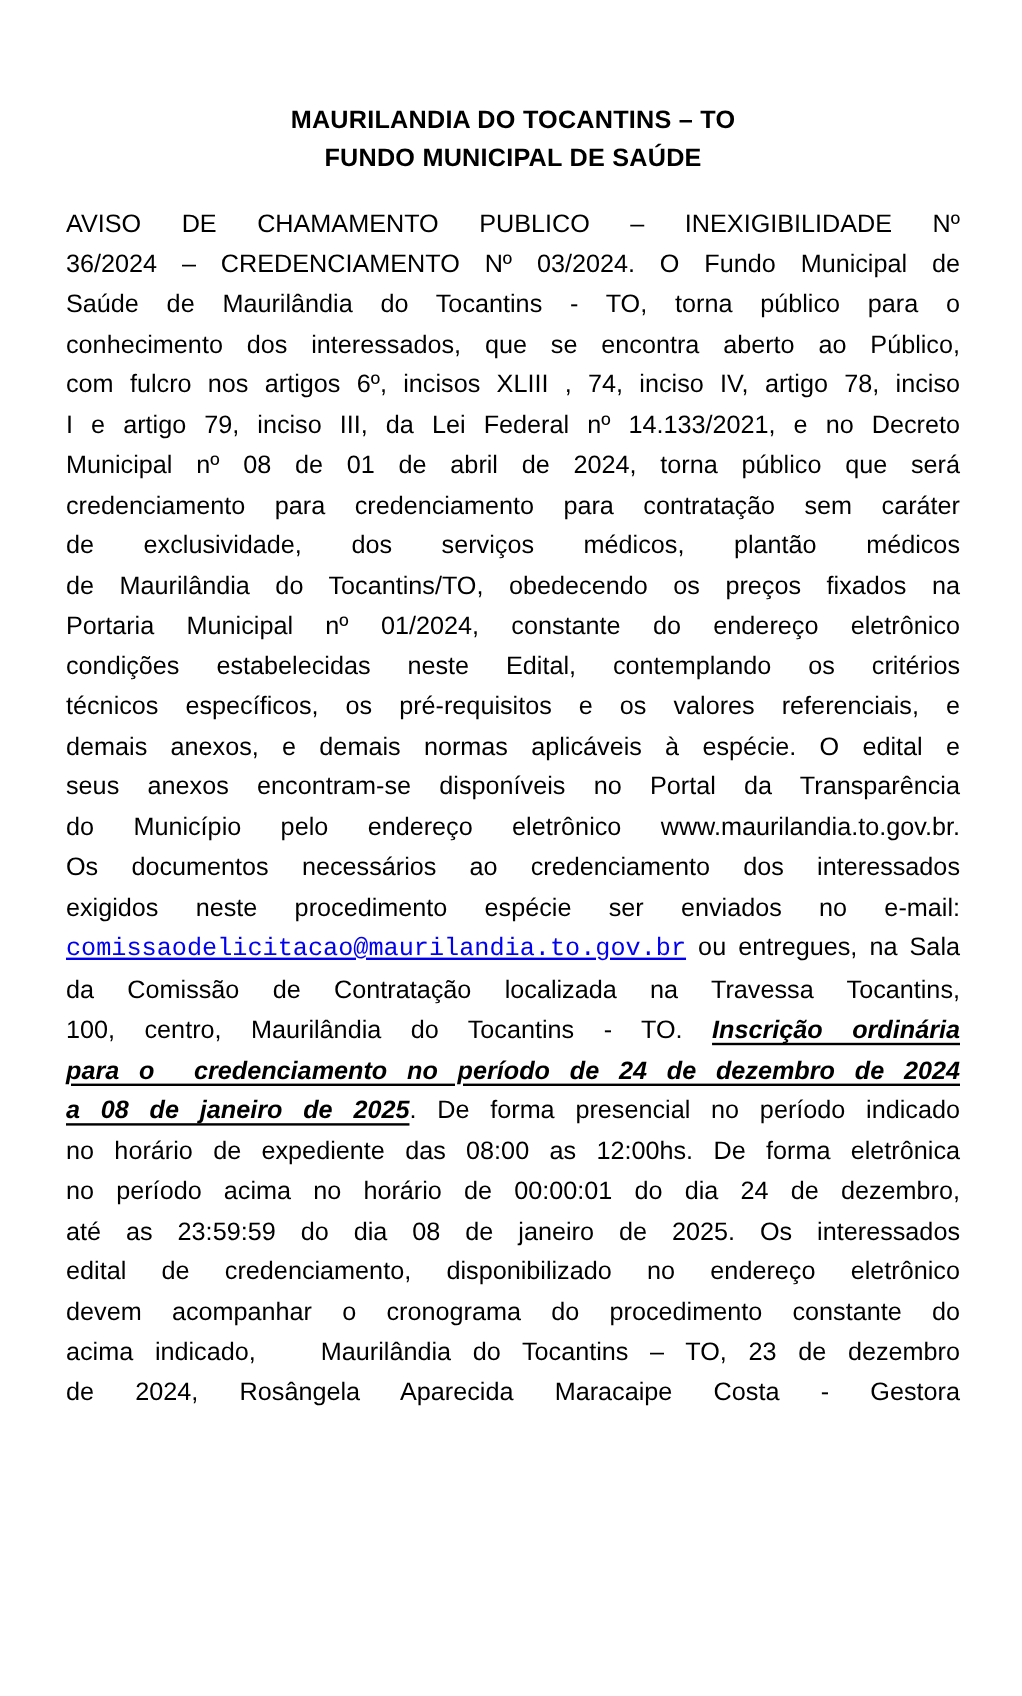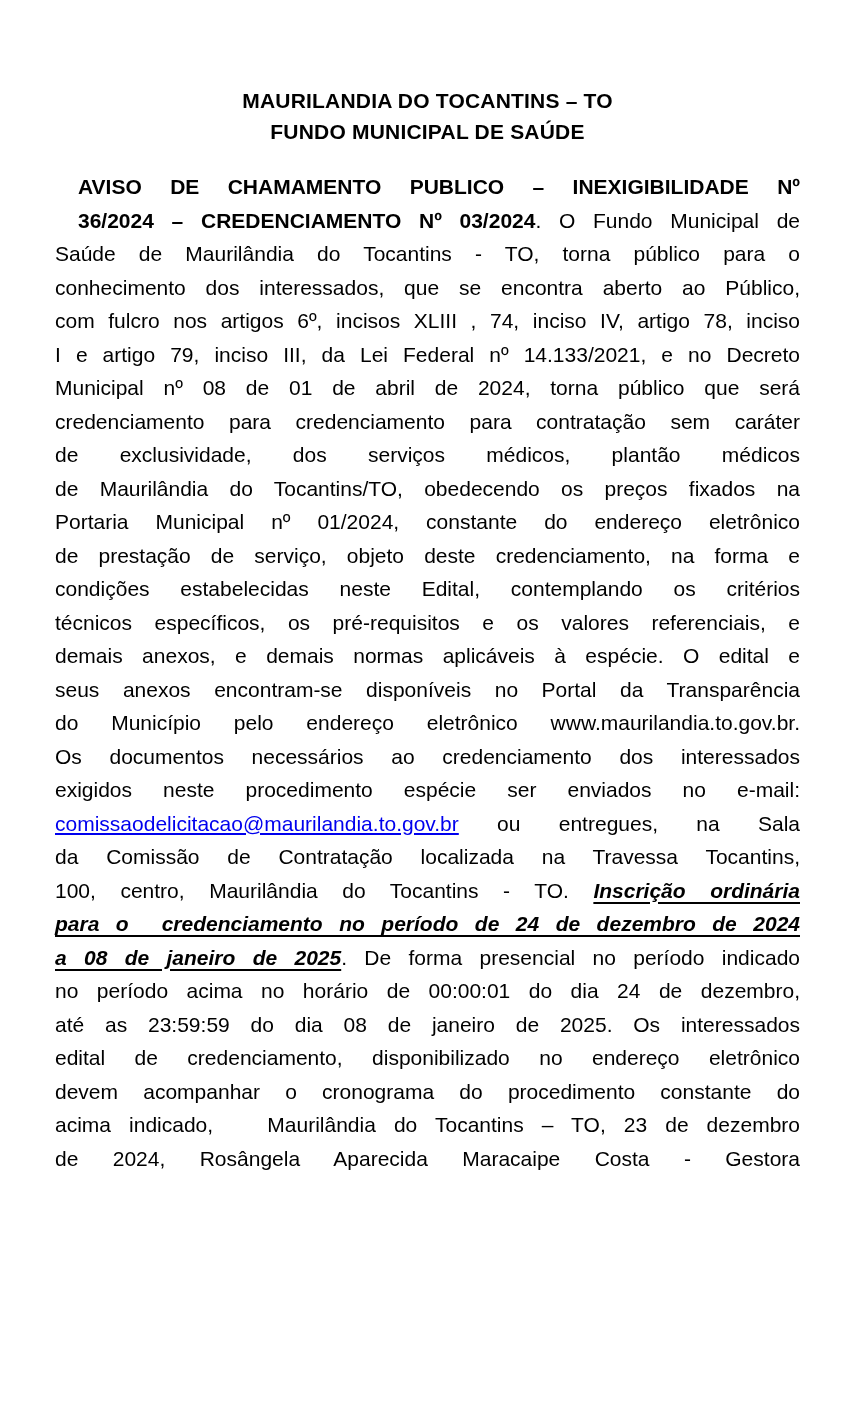--- a/index.html
+++ b/index.html
@@ -38,35 +38,35 @@
   .line.last {
     text-align-last: left;
   }
   .seg-regular {
     font-weight: 400;
     font-style: normal;
     text-decoration: none;
     margin-top: 48px;
   }
   .seg-bold {
-    font-weight: 700;
-    margin-left: 23px;
+    font-weight: 400;
   }
   .seg-bold-italic-underline {
     font-weight: 700;
     font-style: italic;
     text-decoration: underline;
     text-decoration-thickness: 2px;
     text-underline-offset: 4px;
     margin-top: 36px;
   }
   a.seg-link {
     color: var(--link-color, #0000EE);
     text-decoration: underline;
     cursor: pointer;
+    font-family: Liberation Mono, monospace;
   }
 </style>
 </head>
 <body>
 
 <div class="page">
   <div class="doc-title">
     <div>MAURILANDIA DO TOCANTINS – TO</div>
     <div>FUNDO MUNICIPAL DE SAÚDE</div>
   </div>
@@ -75,33 +75,33 @@
       <div class="line"><span class="seg-bold">36/2024 – CREDENCIAMENTO Nº 03/2024</span><span class="seg-regular">. O Fundo Municipal de</span></div>
       <div class="line"><span class="seg-regular">Saúde de Maurilândia do Tocantins - TO, torna público para o</span></div>
       <div class="line"><span class="seg-regular">conhecimento dos interessados, que se encontra aberto ao Público,</span></div>
       <div class="line"><span class="seg-regular">com fulcro nos artigos 6º, incisos XLIII , 74, inciso IV, artigo 78, inciso</span></div>
       <div class="line"><span class="seg-regular">I e artigo 79, inciso III, da Lei Federal nº 14.133/2021, e no Decreto</span></div>
       <div class="line"><span class="seg-regular">Municipal nº 08 de 01 de abril de 2024, torna público que será</span></div>
       <div class="line"><span class="seg-regular">credenciamento para credenciamento para contratação sem caráter</span></div>
       <div class="line"><span class="seg-regular">de exclusividade, dos serviços médicos, plantão médicos</span></div>
       <div class="line"><span class="seg-regular">de Maurilândia do Tocantins/TO, obedecendo os preços fixados na</span></div>
       <div class="line"><span class="seg-regular">Portaria Municipal nº 01/2024, constante do endereço eletrônico</span></div>
-      <div class="line"><span class="seg-regular">de prestação de serviço, objeto deste credenciamento, na forma e</span></div>
       <div class="line"><span class="seg-regular">condições estabelecidas neste Edital, contemplando os critérios</span></div>
       <div class="line"><span class="seg-regular">técnicos específicos, os pré-requisitos e os valores referenciais, e</span></div>
       <div class="line"><span class="seg-regular">demais anexos, e demais normas aplicáveis à espécie. O edital e</span></div>
       <div class="line"><span class="seg-regular">seus anexos encontram-se disponíveis no Portal da Transparência</span></div>
       <div class="line"><span class="seg-regular">do Município pelo endereço eletrônico www.maurilandia.to.gov.br.</span></div>
       <div class="line"><span class="seg-regular">Os documentos necessários ao credenciamento dos interessados</span></div>
       <div class="line"><span class="seg-regular">exigidos neste procedimento espécie ser enviados no e-mail:</span></div>
       <div class="line"><a href="#" class="seg-link">comissaodelicitacao@maurilandia.to.gov.br</a><span class="seg-regular"> ou entregues, na Sala</span></div>
       <div class="line"><span class="seg-regular">da Comissão de Contratação localizada na Travessa Tocantins,</span></div>
       <div class="line"><span class="seg-regular">100, centro, Maurilândia do Tocantins - TO. </span><span class="seg-bold-italic-underline">Inscrição ordinária</span></div>
       <div class="line"><span class="seg-bold-italic-underline">para o&nbsp; credenciamento no período de 24 de dezembro de 2024</span></div>
       <div class="line"><span class="seg-bold-italic-underline">a 08 de janeiro de 2025</span><span class="seg-regular">. De forma presencial no período indicado</span></div>
+      <div class="line"><span class="seg-regular">no horário de expediente das 08:00 as 12:00hs. De forma eletrônica</span></div>
       <div class="line"><span class="seg-regular">no período acima no horário de 00:00:01 do dia 24 de dezembro,</span></div>
       <div class="line"><span class="seg-regular">até as 23:59:59 do dia 08 de janeiro de 2025. Os interessados</span></div>
       <div class="line"><span class="seg-regular">edital de credenciamento, disponibilizado no endereço eletrônico</span></div>
       <div class="line"><span class="seg-regular">devem acompanhar o cronograma do procedimento constante do</span></div>
       <div class="line"><span class="seg-regular">acima indicado,&nbsp;&nbsp; Maurilândia do Tocantins – TO, 23 de dezembro</span></div>
       <div class="line"><span class="seg-regular">de 2024, Rosângela Aparecida Maracaipe Costa - Gestora</span></div>
       <div class="line last"><span class="seg-regular">Municipal de Saúde.</span></div>
     </div>
 </div>
 

